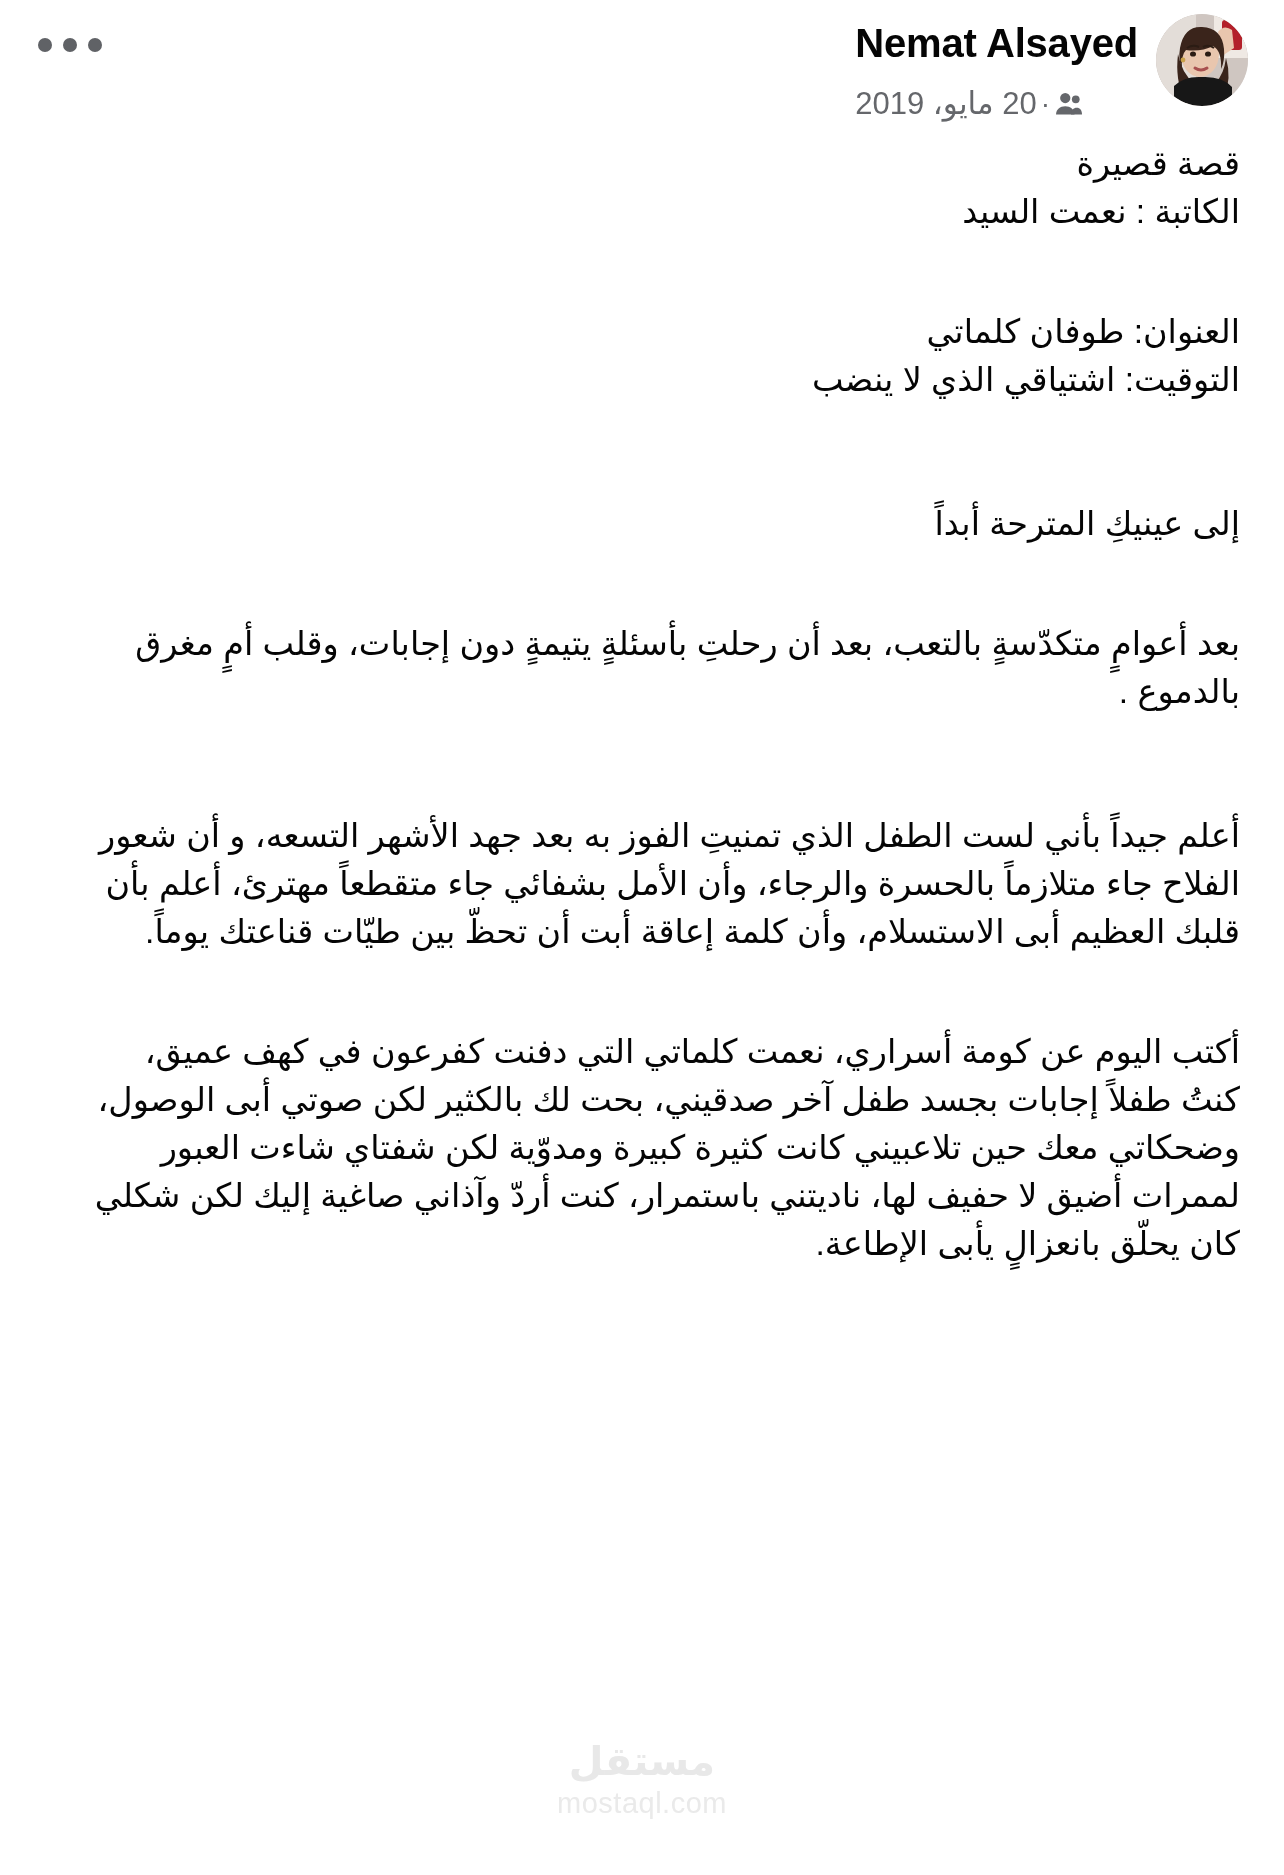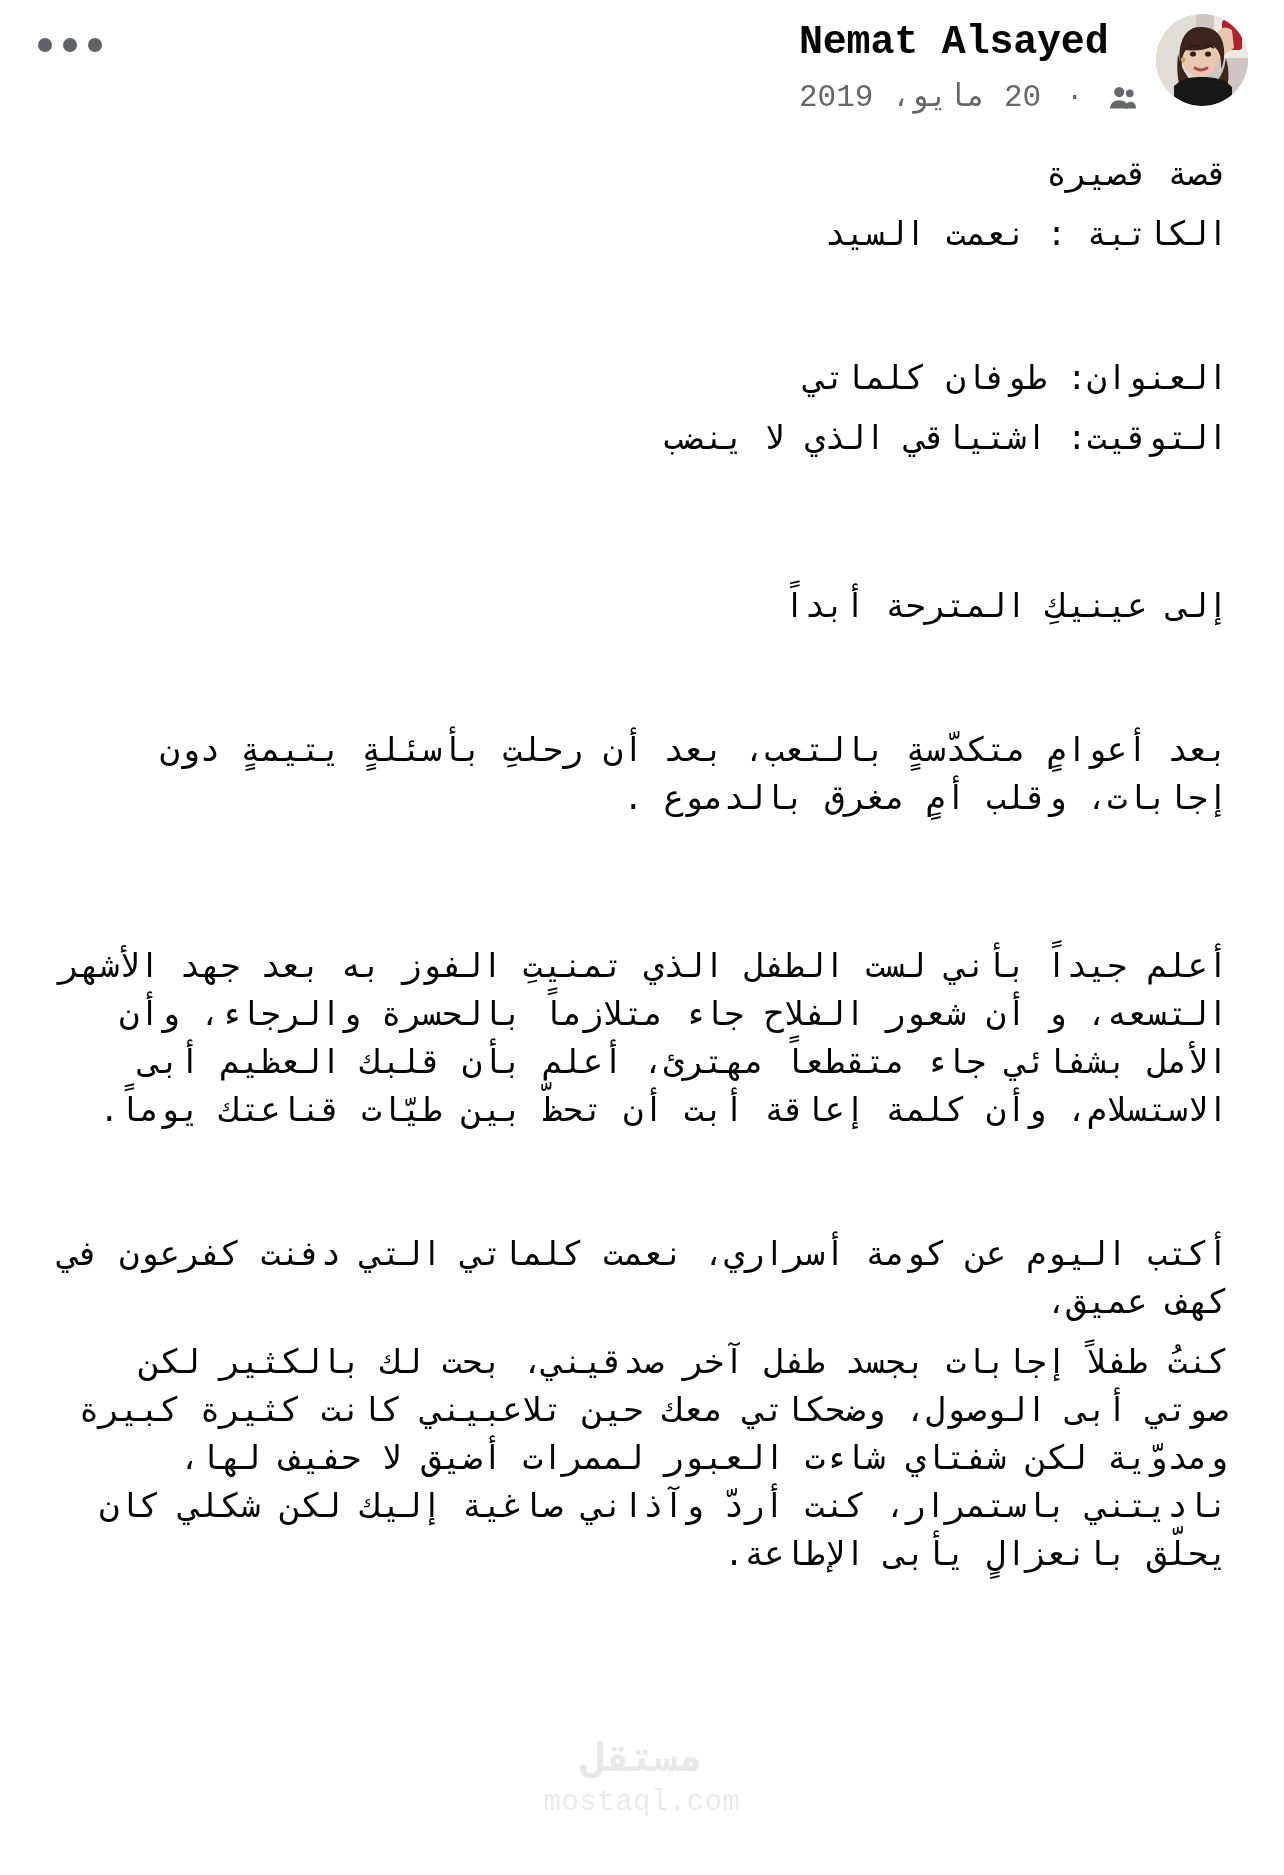--- a/index.html
+++ b/index.html
@@ -15,21 +15,20 @@
     overflow: hidden;
     position: relative;
   }
 
   .post {
     position: relative;
     width: 1284px;
     height: 1875px;
     background: #ffffff;
     box-sizing: border-box;
-    font-family: Liberation Mono, monospace;
   }
 
   
   .post-header {
     position: relative;
     height: 140px;
     padding: 0 48px;
     box-sizing: border-box;
   }
 
@@ -85,22 +84,22 @@
     color: #050505;
     letter-spacing: -0.2px;
     white-space: nowrap;
     direction: ltr;
   }
 
   .meta-row {
     display: flex;
     flex-direction: row-reverse;
     align-items: center;
-    gap: 25px;
-    margin-top: 13px;
+    gap: 4px;
+    margin-top: 19px;
     color: #65676b;
     font-size: 31px;
     line-height: 1.2;
     white-space: nowrap;
   }
   .meta-date { direction: rtl; }
   .meta-dot { font-size: 28px; line-height: 1; }
   .audience-icon { display: flex; align-items: center; }
   .audience-icon svg { width: 30px; height: 30px; display: block; }
 
@@ -110,21 +109,21 @@
     box-sizing: border-box;
     direction: rtl;
     text-align: right;
     font-size: 33.5px;
     line-height: 48px;
     color: #050505;
     font-weight: 400;
   }
 
   .para {
-    margin: 12px;
+    margin: 0;
     white-space: pre-wrap;
     word-wrap: break-word;
   }
   .blank { height: 48px; }
   .blank-half { height: 24px; }
 
   
   .watermark {
     position: absolute;
     left: 50%;

